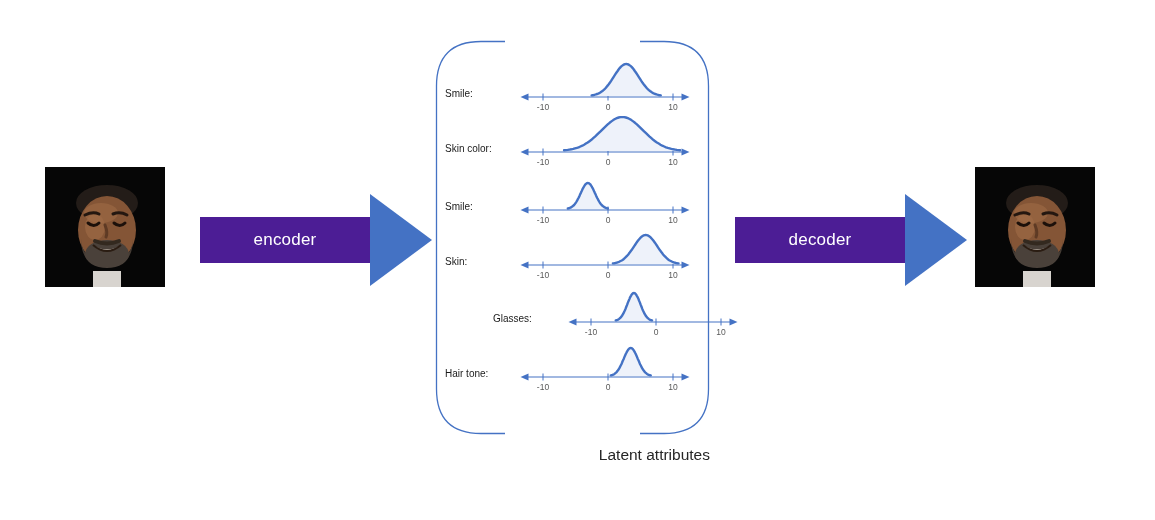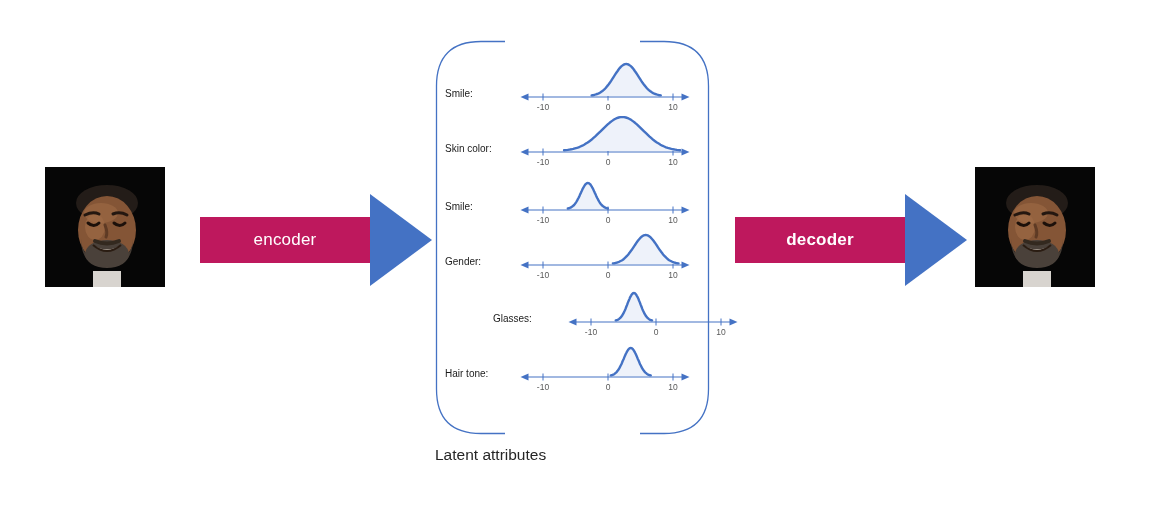--- a/index.html
+++ b/index.html
@@ -4,32 +4,32 @@
 <style>
   html,body{margin:0;padding:0;background:#ffffff;}
   .canvas{
     position:relative;width:1155px;height:520px;background:#ffffff;overflow:hidden;
     font-family:"Liberation Sans", sans-serif;
   }
   .face{position:absolute;width:120px;height:120px;}
   .face svg{display:block;}
   .block-arrow{position:absolute;}
   .arrow-body{
-    position:absolute;background:#be185d;display:flex;align-items:center;justify-content:center;
+    position:absolute;background:#4c1d95;display:flex;align-items:center;justify-content:center;
     color:#ffffff;font-size:17px;letter-spacing:.2px;
   }
   .arrow-head{position:absolute;width:0;height:0;
     border-top:46px solid transparent;border-bottom:46px solid transparent;border-left:62px solid #4472C4;}
   .latent-panel{position:absolute;left:435px;top:40px;width:275px;height:395px;}
   .bracket-svg{position:absolute;left:0;top:0;}
   .attr-row{position:absolute;left:8px;width:259px;height:52px;}
   .attr-label{position:absolute;left:2px;top:27px;font-size:10px;color:#1a1a1a;white-space:nowrap;}
   .dist-svg{position:absolute;left:77px;top:0;}
   .caption{
-    position:absolute;left:435px;top:446px;width:275px;text-align:left;
+    position:absolute;left:435px;top:446px;width:275px;text-align:right;
     font-size:15.5px;color:#262626;
   }
 </style>
 </head>
 <body>
 
 <div class="canvas">
 
   <div class="face" style="left:45px;top:167px;">
     <svg width="120" height="120" viewBox="0 0 120 120">
@@ -107,21 +107,21 @@
           <text x="23" y="49" font-size="8.5" text-anchor="middle" fill="#595959" font-family="Liberation Sans, sans-serif">-10</text>
           <line x1="88" y1="32.5" x2="88" y2="39.5" stroke="#4472C4" stroke-width="1"></line>
           <text x="88" y="49" font-size="8.5" text-anchor="middle" fill="#595959" font-family="Liberation Sans, sans-serif">0</text>
           <line x1="153" y1="32.5" x2="153" y2="39.5" stroke="#4472C4" stroke-width="1"></line>
           <text x="153" y="49" font-size="8.5" text-anchor="middle" fill="#595959" font-family="Liberation Sans, sans-serif">10</text>
           <path d="M47.8 34.5L48.5 34.3L49.1 34.2L49.7 34.0L50.3 33.7L51.0 33.4L51.6 33.0L52.2 32.6L52.8 32.1L53.5 31.6L54.1 30.9L54.7 30.2L55.3 29.4L56.0 28.5L56.6 27.5L57.2 26.4L57.8 25.2L58.5 24.0L59.1 22.7L59.7 21.4L60.3 20.0L61.0 18.6L61.6 17.3L62.2 15.9L62.8 14.6L63.5 13.4L64.1 12.3L64.7 11.4L65.3 10.5L66.0 9.9L66.6 9.4L67.2 9.1L67.8 9.0L68.5 9.1L69.1 9.4L69.7 9.9L70.4 10.5L71.0 11.4L71.6 12.3L72.2 13.4L72.9 14.6L73.5 15.9L74.1 17.3L74.7 18.6L75.4 20.0L76.0 21.4L76.6 22.7L77.2 24.0L77.9 25.2L78.5 26.4L79.1 27.5L79.7 28.5L80.4 29.4L81.0 30.2L81.6 30.9L82.2 31.6L82.9 32.1L83.5 32.6L84.1 33.0L84.7 33.4L85.4 33.7L86.0 34.0L86.6 34.2L87.2 34.3L87.9 34.5 L 87.87 35 L 47.83 35 Z" fill="#eef2fa" stroke="none"></path>
           <path d="M47.8 34.5L48.5 34.3L49.1 34.2L49.7 34.0L50.3 33.7L51.0 33.4L51.6 33.0L52.2 32.6L52.8 32.1L53.5 31.6L54.1 30.9L54.7 30.2L55.3 29.4L56.0 28.5L56.6 27.5L57.2 26.4L57.8 25.2L58.5 24.0L59.1 22.7L59.7 21.4L60.3 20.0L61.0 18.6L61.6 17.3L62.2 15.9L62.8 14.6L63.5 13.4L64.1 12.3L64.7 11.4L65.3 10.5L66.0 9.9L66.6 9.4L67.2 9.1L67.8 9.0L68.5 9.1L69.1 9.4L69.7 9.9L70.4 10.5L71.0 11.4L71.6 12.3L72.2 13.4L72.9 14.6L73.5 15.9L74.1 17.3L74.7 18.6L75.4 20.0L76.0 21.4L76.6 22.7L77.2 24.0L77.9 25.2L78.5 26.4L79.1 27.5L79.7 28.5L80.4 29.4L81.0 30.2L81.6 30.9L82.2 31.6L82.9 32.1L83.5 32.6L84.1 33.0L84.7 33.4L85.4 33.7L86.0 34.0L86.6 34.2L87.2 34.3L87.9 34.5" fill="none" stroke="#4472C4" stroke-width="2.4" stroke-linecap="round" stroke-linejoin="round"></path>
         </svg>
     </div>
     <div class="attr-row" style="top:189px;">
-      <span class="attr-label">Gender:</span>
+      <span class="attr-label">Skin:</span>
       <svg class="dist-svg" width="170" height="52">
           <line x1="6" y1="36" x2="164" y2="36" stroke="#4472C4" stroke-width="1.2"></line>
           <polygon points="0.5,36 8.5,32.4 8.5,39.6" fill="#4472C4"></polygon>
           <polygon points="169.5,36 161.5,32.4 161.5,39.6" fill="#4472C4"></polygon>
           <line x1="23" y1="32.5" x2="23" y2="39.5" stroke="#4472C4" stroke-width="1"></line>
           <text x="23" y="49" font-size="8.5" text-anchor="middle" fill="#595959" font-family="Liberation Sans, sans-serif">-10</text>
           <line x1="88" y1="32.5" x2="88" y2="39.5" stroke="#4472C4" stroke-width="1"></line>
           <text x="88" y="49" font-size="8.5" text-anchor="middle" fill="#595959" font-family="Liberation Sans, sans-serif">0</text>
           <line x1="153" y1="32.5" x2="153" y2="39.5" stroke="#4472C4" stroke-width="1"></line>
           <text x="153" y="49" font-size="8.5" text-anchor="middle" fill="#595959" font-family="Liberation Sans, sans-serif">10</text>
@@ -159,21 +159,21 @@
           <text x="153" y="49" font-size="8.5" text-anchor="middle" fill="#595959" font-family="Liberation Sans, sans-serif">10</text>
           <path d="M90.7 34.4L91.4 34.3L92.0 34.1L92.6 33.9L93.2 33.6L93.9 33.3L94.5 32.9L95.1 32.4L95.7 31.9L96.4 31.3L97.0 30.6L97.6 29.8L98.2 28.9L98.9 28.0L99.5 26.9L100.1 25.7L100.7 24.5L101.4 23.2L102.0 21.8L102.6 20.3L103.2 18.9L103.9 17.4L104.5 15.9L105.1 14.5L105.7 13.1L106.4 11.8L107.0 10.6L107.6 9.6L108.2 8.7L108.9 7.9L109.5 7.4L110.1 7.1L110.8 7.0L111.4 7.1L112.0 7.4L112.6 7.9L113.3 8.7L113.9 9.6L114.5 10.6L115.1 11.8L115.8 13.1L116.4 14.5L117.0 15.9L117.6 17.4L118.3 18.9L118.9 20.3L119.5 21.8L120.1 23.2L120.8 24.5L121.4 25.7L122.0 26.9L122.6 28.0L123.3 28.9L123.9 29.8L124.5 30.6L125.1 31.3L125.8 31.9L126.4 32.4L127.0 32.9L127.6 33.3L128.3 33.6L128.9 33.9L129.5 34.1L130.1 34.3L130.8 34.4 L 130.77 35 L 90.73 35 Z" fill="#eef2fa" stroke="none"></path>
           <path d="M90.7 34.4L91.4 34.3L92.0 34.1L92.6 33.9L93.2 33.6L93.9 33.3L94.5 32.9L95.1 32.4L95.7 31.9L96.4 31.3L97.0 30.6L97.6 29.8L98.2 28.9L98.9 28.0L99.5 26.9L100.1 25.7L100.7 24.5L101.4 23.2L102.0 21.8L102.6 20.3L103.2 18.9L103.9 17.4L104.5 15.9L105.1 14.5L105.7 13.1L106.4 11.8L107.0 10.6L107.6 9.6L108.2 8.7L108.9 7.9L109.5 7.4L110.1 7.1L110.8 7.0L111.4 7.1L112.0 7.4L112.6 7.9L113.3 8.7L113.9 9.6L114.5 10.6L115.1 11.8L115.8 13.1L116.4 14.5L117.0 15.9L117.6 17.4L118.3 18.9L118.9 20.3L119.5 21.8L120.1 23.2L120.8 24.5L121.4 25.7L122.0 26.9L122.6 28.0L123.3 28.9L123.9 29.8L124.5 30.6L125.1 31.3L125.8 31.9L126.4 32.4L127.0 32.9L127.6 33.3L128.3 33.6L128.9 33.9L129.5 34.1L130.1 34.3L130.8 34.4" fill="none" stroke="#4472C4" stroke-width="2.4" stroke-linecap="round" stroke-linejoin="round"></path>
         </svg>
     </div>
   </div>
 
   <div class="caption">Latent attributes</div>
 
   <div class="block-arrow">
-    <div class="arrow-body" style="left:735px;top:217px;width:170px;height:46px;font-weight:bold;">
+    <div class="arrow-body" style="left:735px;top:217px;width:170px;height:46px;">
       <span>decoder</span>
     </div>
     <div class="arrow-head" style="left:905px;top:194px;"></div>
   </div>
 
   <div class="face" style="left:975px;top:167px;">
     <svg width="120" height="120" viewBox="0 0 120 120">
       <rect x="0" y="0" width="120" height="120" fill="#060606"></rect>
       <ellipse cx="62" cy="36" rx="31" ry="18" fill="#231c18"></ellipse>
       <ellipse cx="62" cy="63" rx="29" ry="34" fill="#845536"></ellipse>

